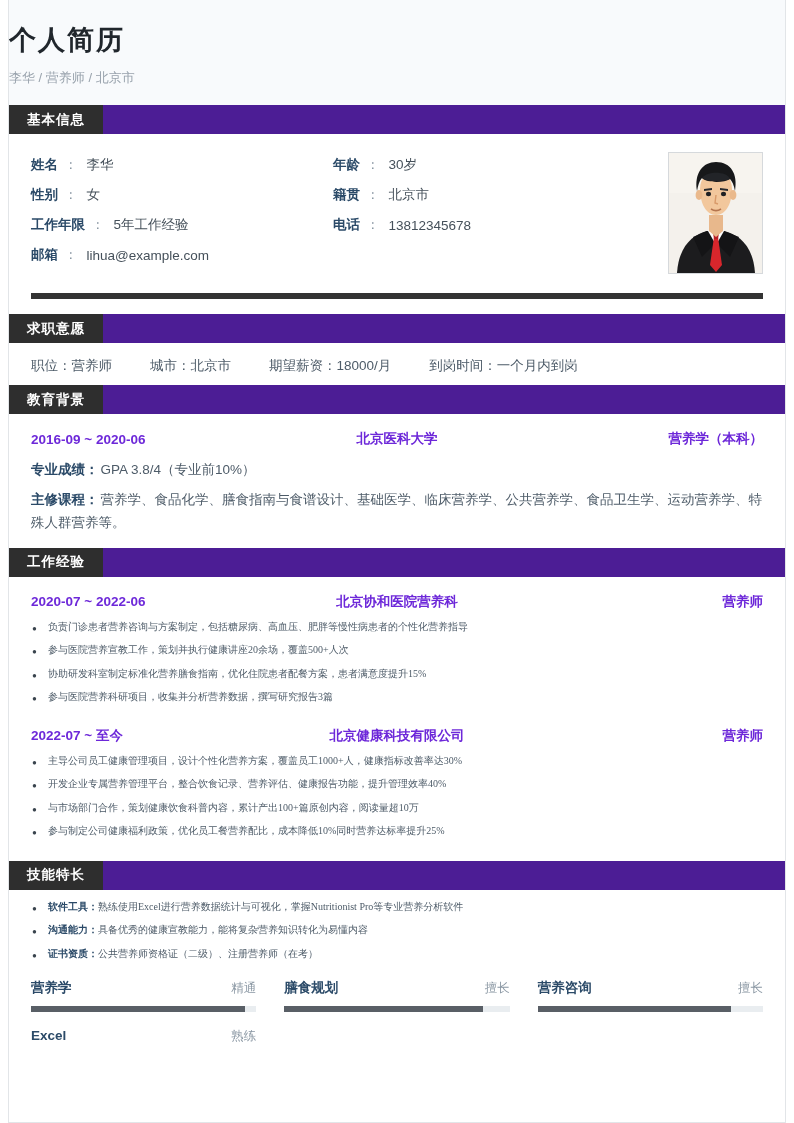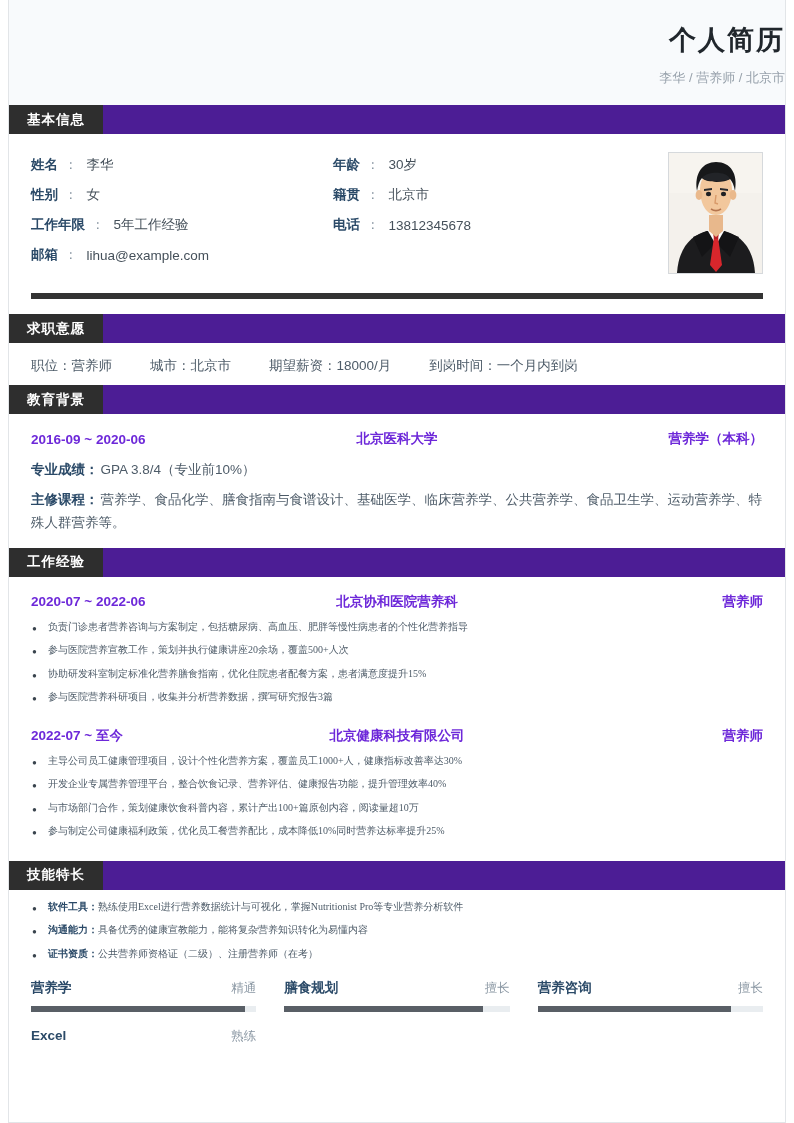--- a/index.html
+++ b/index.html
@@ -1,20 +1,20 @@
 <!DOCTYPE html>
 <html><head>
 <meta charset="utf-8">
 <style>
   * { margin:0; padding:0; box-sizing:border-box; }
   html,body { width:794px; height:1123px; overflow:hidden; background:#ffffff;
     font-family:"Liberation Sans","DejaVu Sans",sans-serif; }
   .page-card { position:absolute; left:8px; top:0; width:778px; height:1123px;
     background:#ffffff; border:1px solid #e2e5e8; border-top:none; overflow:hidden; }
-  .resume-header { background:#f8fafc; padding:22px 0 18px; text-align:right; }
+  .resume-header { background:#f8fafc; padding:22px 0 18px; text-align:left; }
   .resume-title { font-size:27px; font-weight:bold; color:#20262c; letter-spacing:2px; }
   .resume-subtitle { margin-top:11px; font-size:13px; color:#98a2ac; }
   .content { padding:0 22px; }
   .section-bar { height:29px; background:#4c1d95; display:flex; align-items:stretch; }
   .section-badge { background:#2e2e2e; color:#ffffff; font-size:13.5px; font-weight:bold;
     display:flex; align-items:center; padding:0 18px; letter-spacing:1px; }
   .basic-wrap { position:relative; margin-top:16px; min-height:130px;text-align:center; }
   .info-cols { display:flex; }
   .info-col-left { width:302px; }
   .info-col-right { width:300px; }

